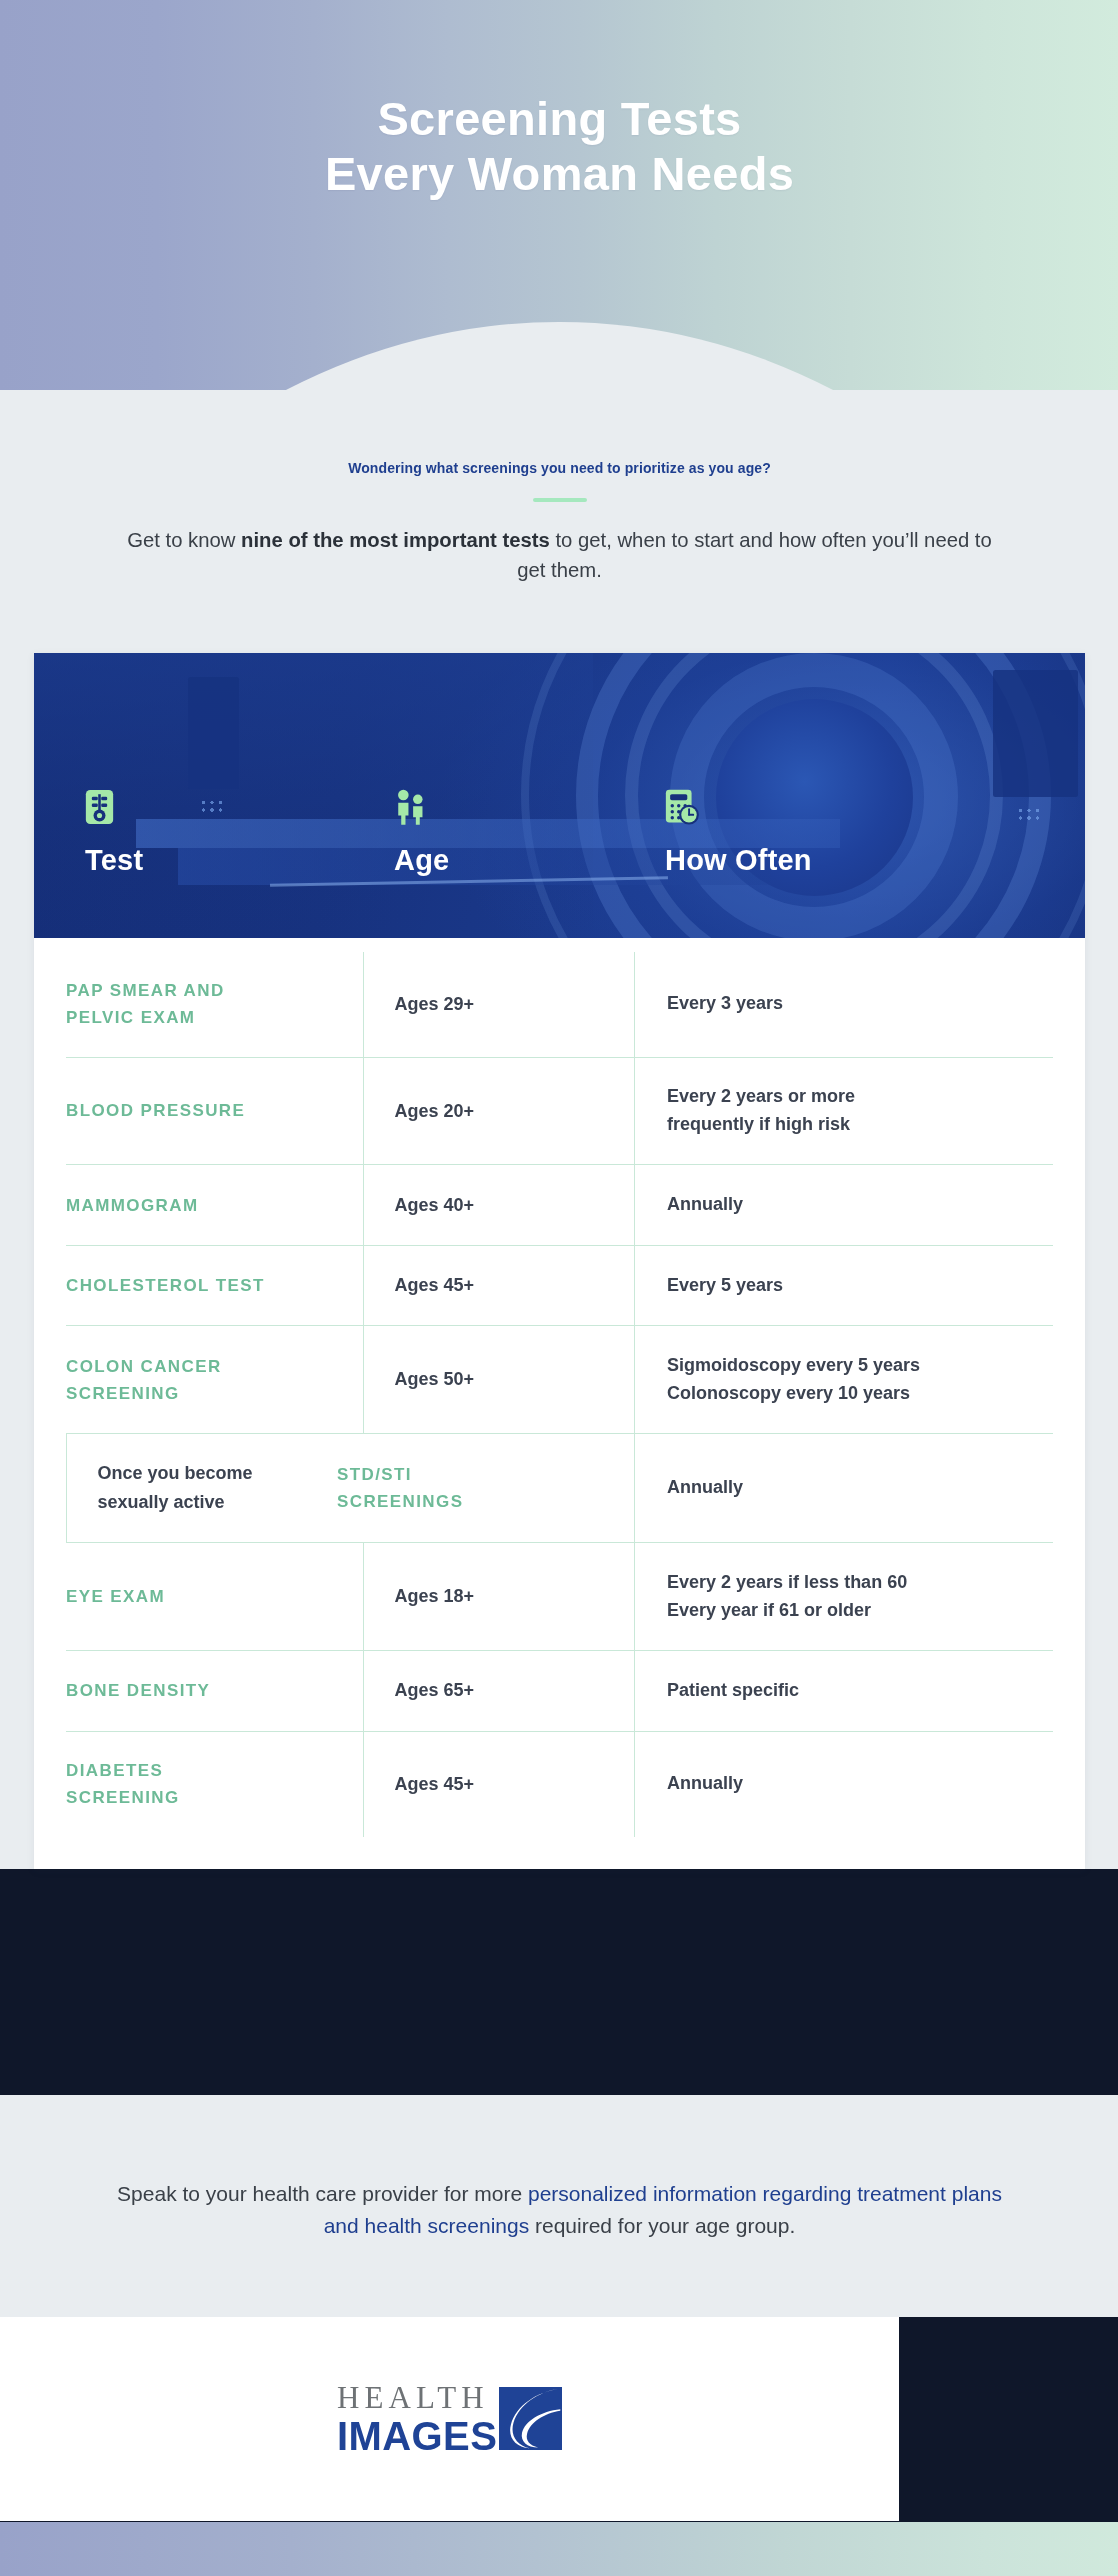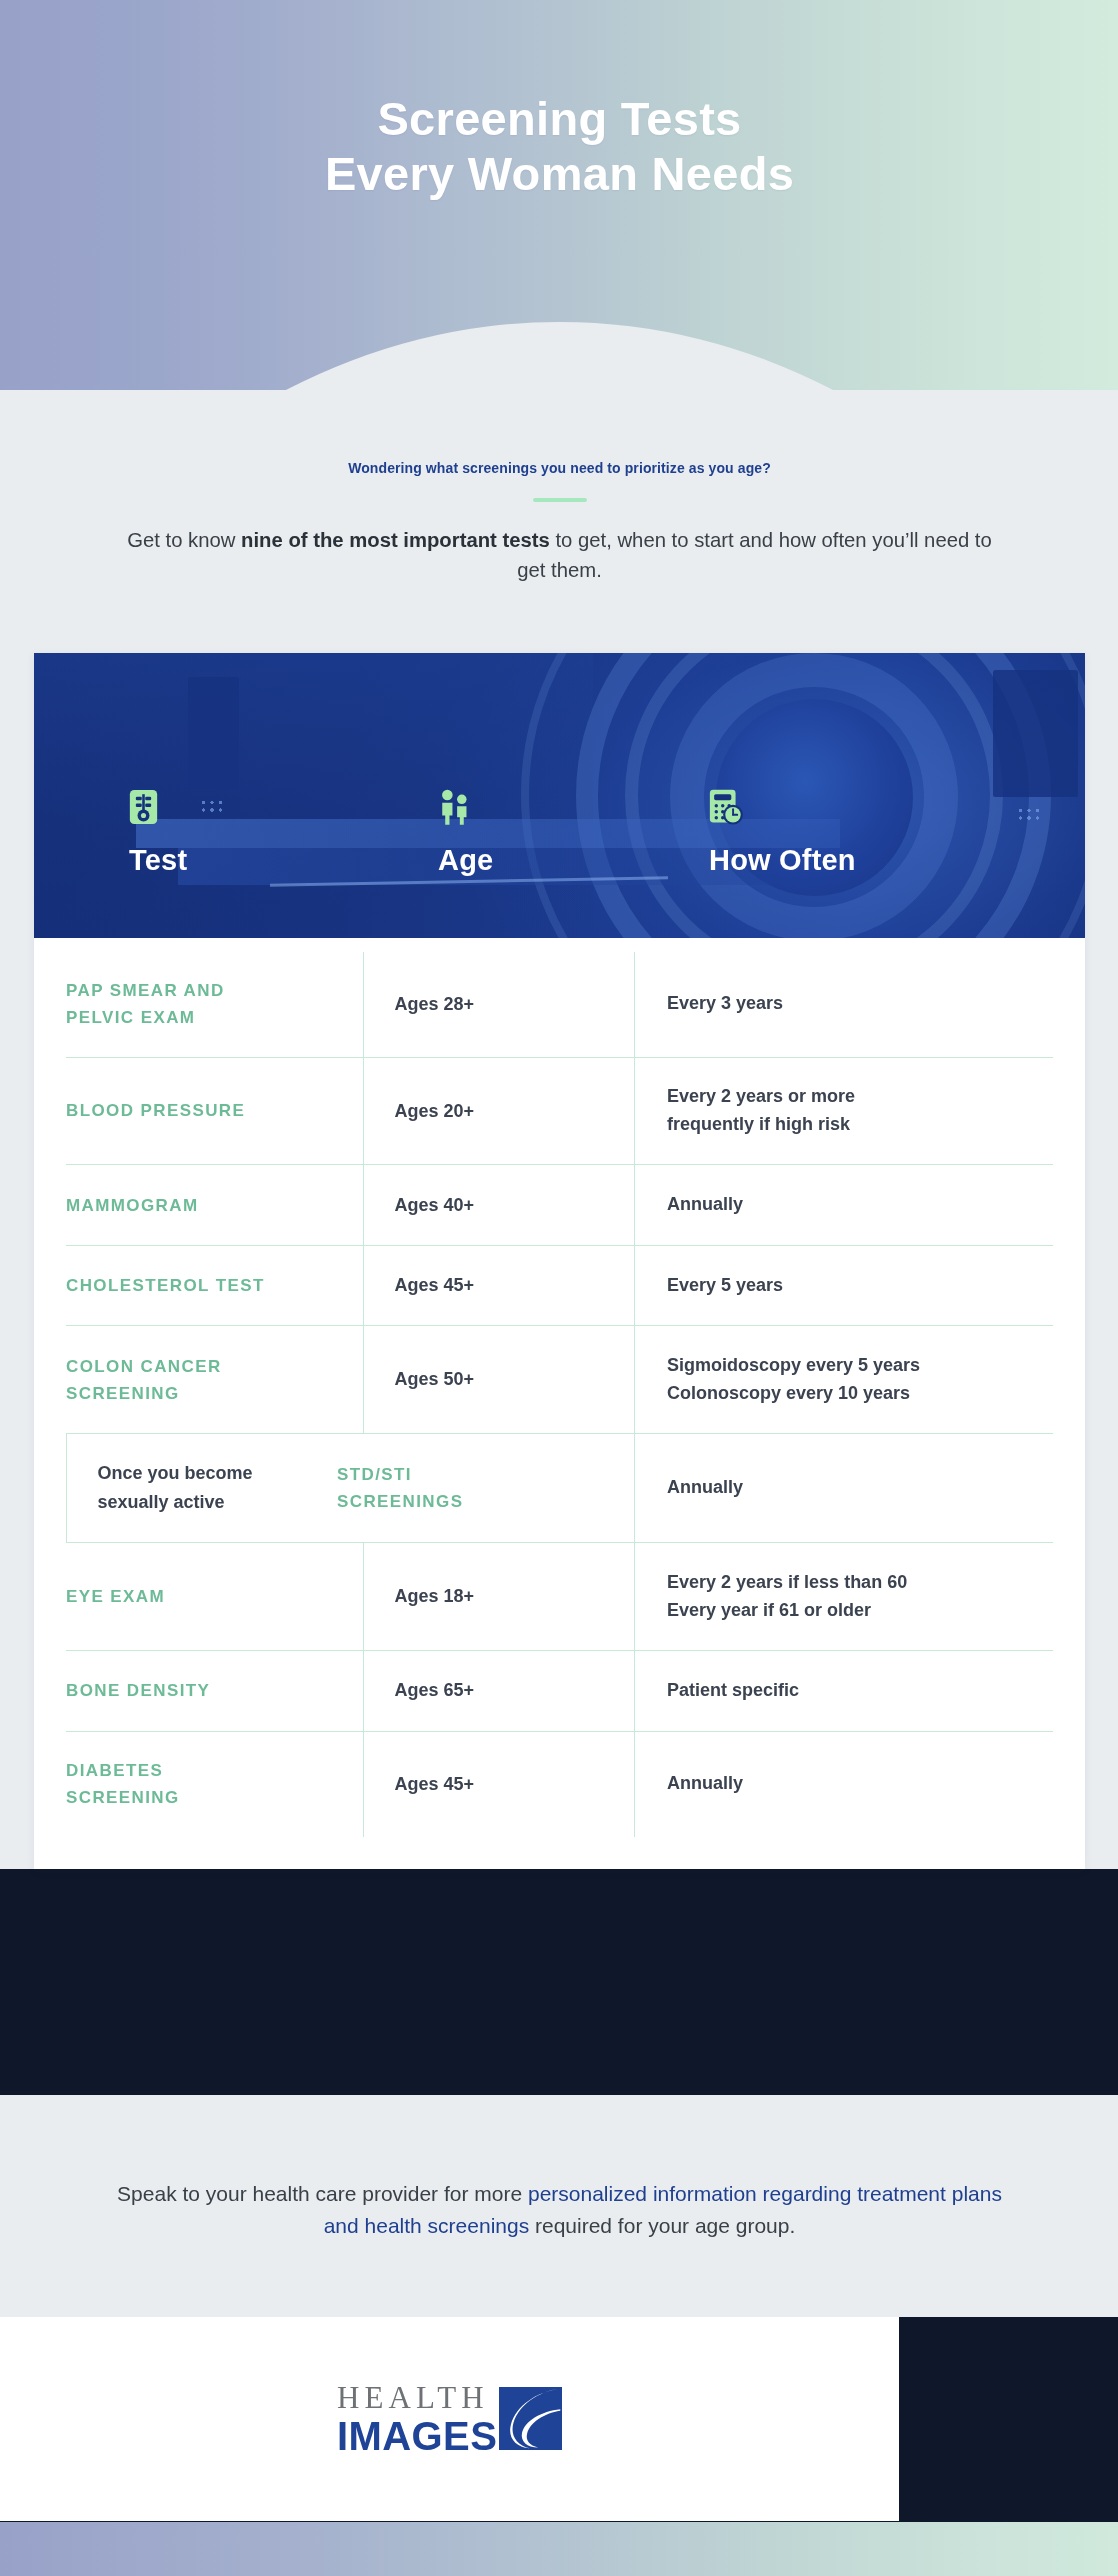--- a/index.html
+++ b/index.html
@@ -169,21 +169,20 @@
       radial-gradient(circle 1.7px at 3.4px 11px, rgba(120,165,235,0.65) 99%, transparent 100%),
       radial-gradient(circle 1.7px at 12px 11px, rgba(120,165,235,0.65) 99%, transparent 100%),
       radial-gradient(circle 1.7px at 20.3px 11px, rgba(120,165,235,0.65) 99%, transparent 100%);
   }
   .pd1 { left: 166px; top: 146px; }
   .pd2 { left: 983px; top: 154px; }
 
   .thead-cols {
     position: absolute; inset: 0;
     display: block;
-    margin-left: 44px;
   }
   .th-cell { position: absolute; }
   .th-icon { height: 36px; margin-bottom: 18.6px; display: block; }
   .th-label {
     color: #ffffff;
     font-size: 29px;
     font-weight: bold;
     letter-spacing: 0.2px;
   }
   .th-test  { left: 51px;  top: 136px; }
@@ -399,21 +398,21 @@
       <div class="tbody" id="table-body">
           <div class="trow">
             <div class="tcell c-test">
               <div>
                 <span class="cellline">PAP SMEAR AND</span>
                 <span class="cellline">PELVIC EXAM</span>
               </div>
             </div>
             <div class="tcell c-age">
               <div>
-                <span class="cellline">Ages 28+</span>
+                <span class="cellline">Ages 29+</span>
               </div>
             </div>
             <div class="tcell c-often">
               <div>
                 <span class="cellline">Every 3 years</span>
               </div>
             </div>
           </div>
           <div class="trow">
             <div class="tcell c-test">

